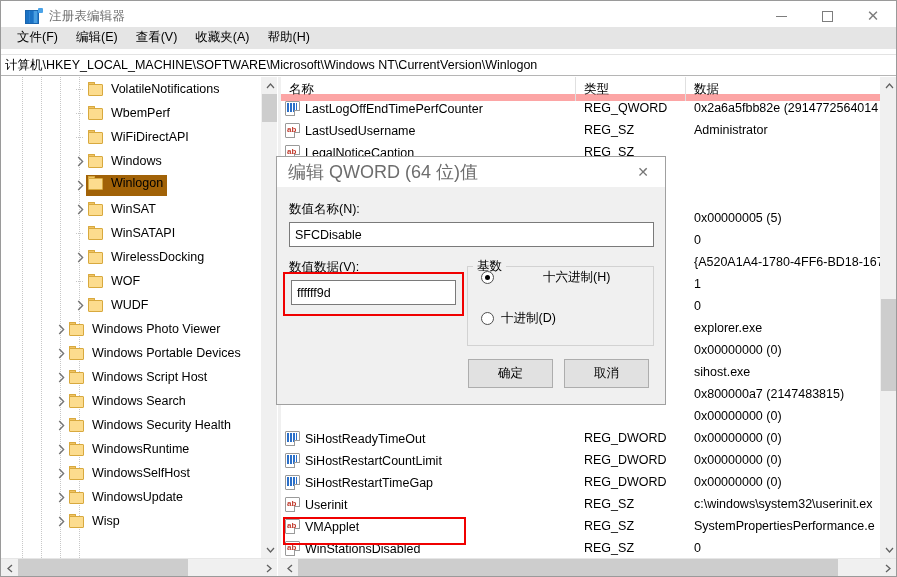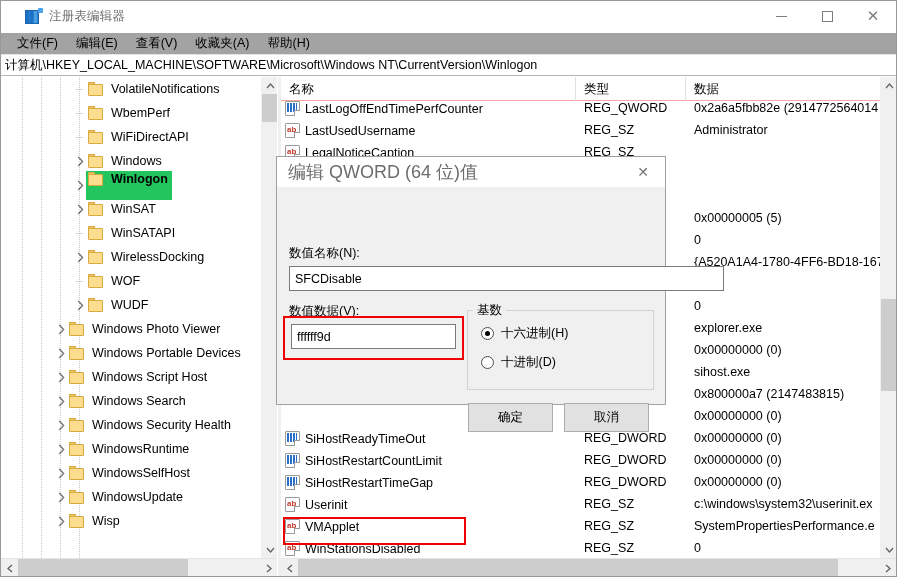--- a/index.html
+++ b/index.html
@@ -54,22 +54,22 @@
     width: 46px; height: 31px;
     display: flex; align-items: center; justify-content: center;
     color: #8a8a8a;
   }
   .winbtn .min-glyph { width: 11px; height: 1px; background: #7d7d7d; display: block; }
   .winbtn .max-glyph { width: 11px; height: 11px; border: 1px solid #7d7d7d; display: block; }
   .winbtn .close-glyph { font-size: 15px; line-height: 1; color: #7d7d7d; font-family: "DejaVu Sans", sans-serif; }
 
   
   .menubar {
-    position: absolute; left: 0; top: 32px; right: 0; height: 22px;
-    background: #a3a3a3;
+    position: absolute; left: 0; top: 26px; right: 0; height: 22px;
+    background: #e5e5e5;
     display: flex; align-items: center;
     padding-left: 7px;
   }
   .menuitem {
     padding: 2px 9px 3px 9px;
     font-size: 12.5px; color: #000;
     white-space: nowrap;
   }
 
   
@@ -135,24 +135,23 @@
     border-radius: 1px 1px 0 0;
   }
   .tnode .folder .body {
     position: absolute; left: 0; top: 2px; width: 15px; height: 12px;
     background: #fcdc8e;
     border: 1px solid #d8a93e;
     border-radius: 1px;
   }
   .tnode .label { color: #000; }
   .tnode.selected .label-wrap {
-    background: #22c55e;
-    padding: 1px 4px 14px 2px;
+    background: #a16207;
+    padding: 1px 4px 6px 2px;
     margin-left: -2px;
-    font-weight: bold;
   }
   
   .dotline {
     position: absolute; top: 0; bottom: 0; width: 1px;
     background-image: linear-gradient(to bottom, #c8c8c8 1px, transparent 1px);
     background-size: 1px 2px;
   }
   .dotstub {
     position: absolute; height: 1px; top: 11px;
     background-image: linear-gradient(to right, #c8c8c8 1px, transparent 1px);
@@ -196,21 +195,21 @@
     background: #cdcdcd;
   }
   .hscroll .arrow svg { display: block; }
 
   
   .lv-header {
     position: absolute; left: 0; top: 0; right: 16px; height: 24px;
     background: #ffffff;
     display: flex;
     font-size: 12.5px;
-    border-bottom: 1px solid #fca5a5;
+    border-bottom: 7px solid #fca5a5;
   }
   .lv-col {
     position: relative; height: 24px;
     display: flex; align-items: center;
     padding-left: 8px;
     color: #000;
     border-right: 1px solid #e0e0e0;
     white-space: nowrap;
   }
   .lv-col.last { border-right: none; }
@@ -299,21 +298,20 @@
   }
   .dlg-close {
     position: absolute; right: 0; top: 0; width: 44px; height: 30px;
     display: flex; align-items: center; justify-content: center;
     color: #767676; font-size: 14px;
     font-family: "DejaVu Sans", sans-serif;
   }
   .dlg-body {
     position: absolute; left: 0; top: 30px; right: 0; bottom: 0;
     background: #f0f0f0;
-    margin-top: 44px;
   }
   .dlg-label {
     position: absolute; font-size: 12.5px; color: #000;
   }
   .dlg-input {
     position: absolute;
     background: #ffffff;
     border: 1px solid #7a7a7a;
     font-size: 12.5px;
     color: #000;
@@ -947,35 +945,35 @@
   <div class="dialog">
     <div class="dlg-title">
       <div class="t">编辑 QWORD (64 位)值</div>
       <div class="dlg-close">
         <span>✕</span>
       </div>
     </div>
     <div class="dlg-body">
 
       <div class="dlg-label" style="left:12px; top:14px;">数值名称(N):</div>
-      <div class="dlg-input" style="left:12px; top:35px; width:435px; height:25px;">
+      <div class="dlg-input" style="left:12px; top:35px; width:365px; height:25px;">
         <span>SFCDisable</span>
       </div>
 
       <div class="dlg-label" style="left:12px; top:72px;">数值数据(V):</div>
       <div class="dlg-input" style="left:14px; top:93px; width:165px; height:25px;">
         <span>ffffff9d</span>
       </div>
 
       <div class="hl-box" style="left:6px; top:85px; width:181px; height:44px;"></div>
 
       <div class="groupbox" style="left:190px; top:79px; width:187px; height:80px;"></div>
       <div class="groupbox-title" style="left:196px; top:71px;">基数</div>
 
-      <div class="radio-row" style="left:204px; top:94px;">
+      <div class="radio-row" style="left:204px; top:82px;gap:42px;">
         <span class="radio checked"></span>
         <span>十六进制(H)</span>
       </div>
       <div class="radio-row" style="left:204px; top:123px;">
         <span class="radio"></span>
         <span>十进制(D)</span>
       </div>
 
       <div class="dlg-btn" style="left:191px; top:172px; width:85px; height:29px;">
         <span>确定</span>

